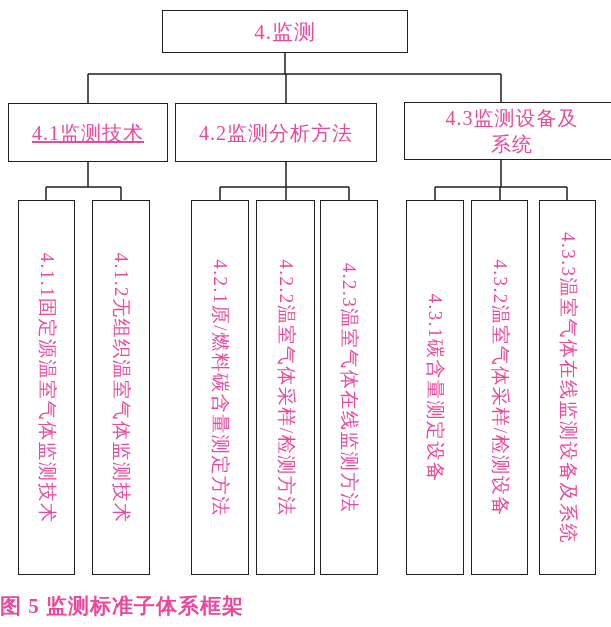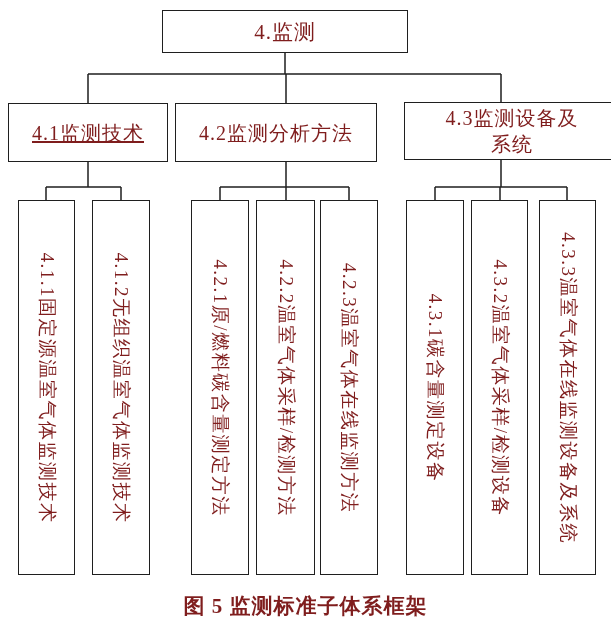--- a/index.html
+++ b/index.html
@@ -6,21 +6,21 @@
     margin: 0;
     padding: 0;
     background: #ffffff;
   }
   #canvas {
     position: relative;
     width: 611px;
     height: 627px;
     background: #ffffff;
     font-family: "Liberation Serif", "DejaVu Serif", serif;
-    color: #7f1d1d;
+    color: #ec4899;
     overflow: hidden;
   }
   #wires {
     position: absolute;
     top: 0; left: 0;
     width: 611px; height: 627px;
   }
   .node {
     position: absolute;
     border: 1.5px solid #1f1f1f;
@@ -64,21 +64,21 @@
   .leaf-3 { left: 191px; width: 58px; }
   .leaf-4 { left: 256px; width: 59px; }
   .leaf-5 { left: 320px; width: 58px; }
   .leaf-6 { left: 406px; width: 58px; }
   .leaf-7 { left: 471px; }
   .leaf-8 { left: 539px; }
   .caption {
     position: absolute;
     left: 0; top: 592px;
     width: 611px;
-    text-align: center;
+    text-align: left;
     font-size: 21px;
     font-weight: bold;
     letter-spacing: 1px;
   }
 </style>
 </head>
 <body>
 
 <div id="canvas">
 

